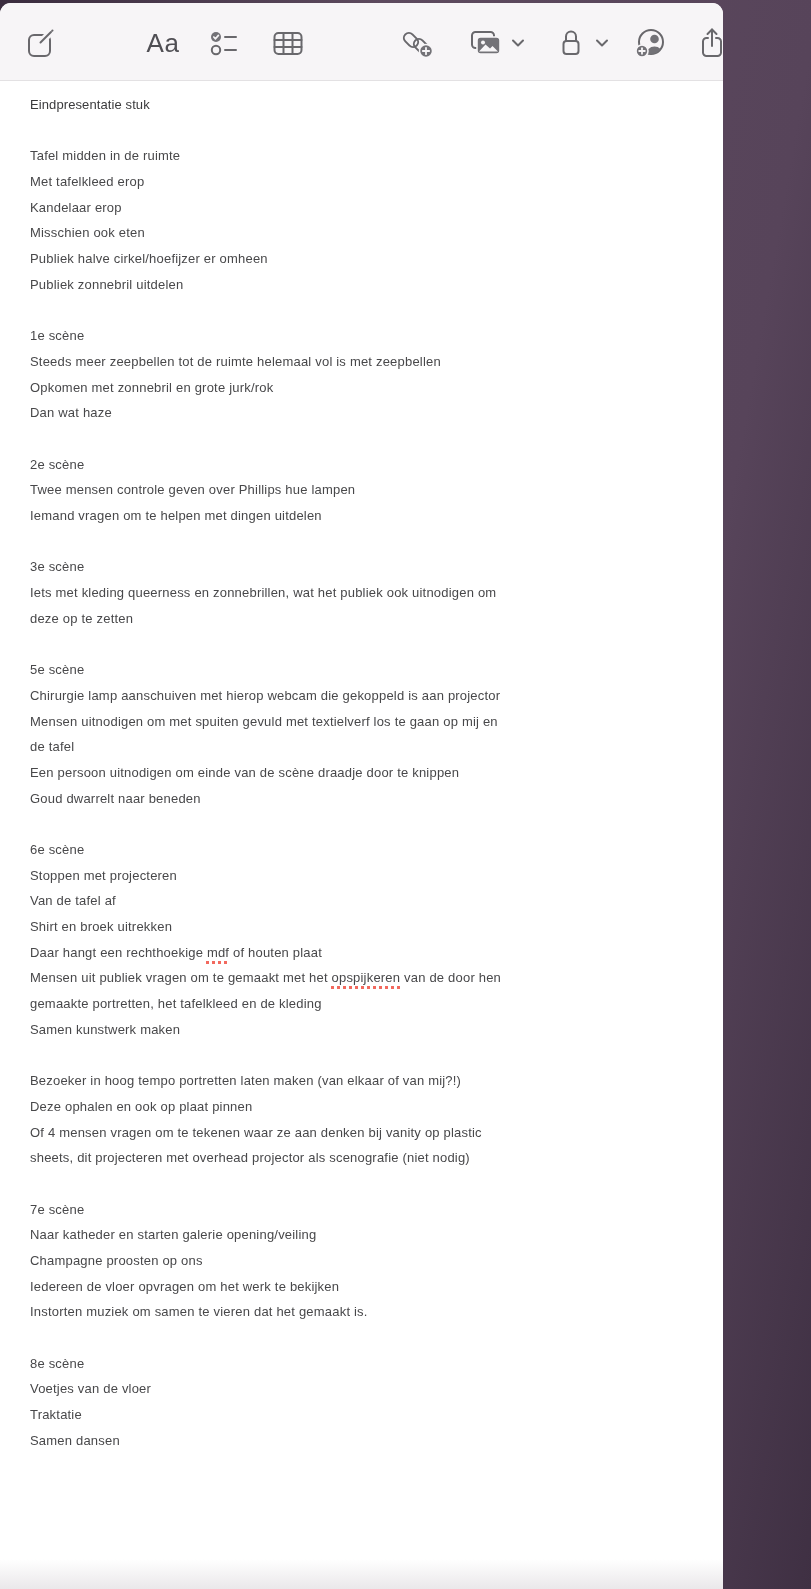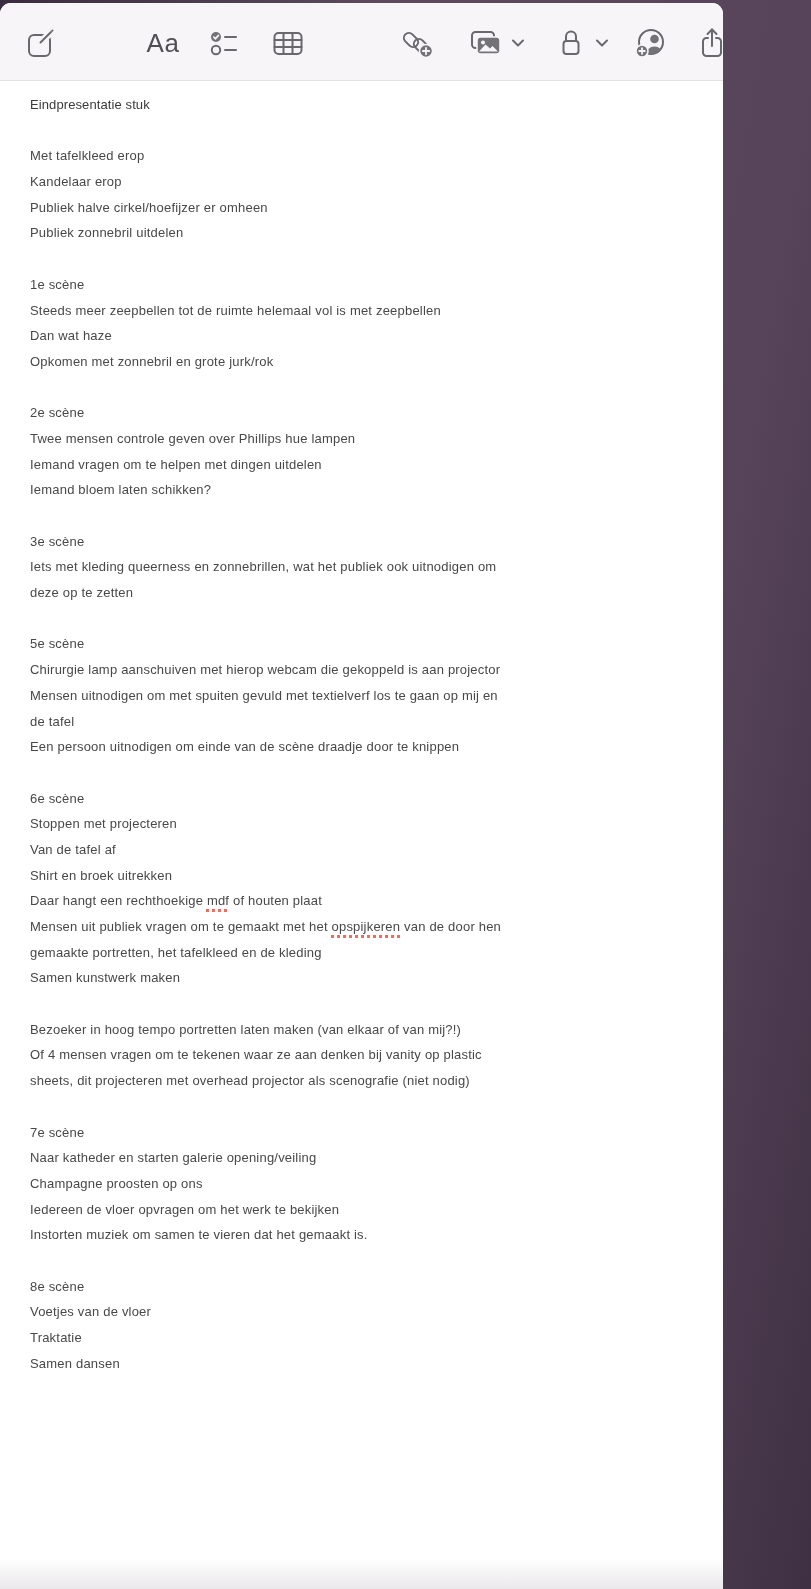--- a/index.html
+++ b/index.html
@@ -208,55 +208,58 @@
           <line class="icon-stroke" x1="20.3" y1="20.3" x2="27" y2="27" stroke-width="2.2"></line>
         </svg>
       </span>
     </button>
   </div>
 
   <div class="note-body" id="note-body">
     <div class="note-line note-title">Eindpresentatie stuk</div>
 
   <div class="note-line"></div>
+      <div class="note-line">Tafel midden in de ruimte</div>
       <div class="note-line">Met tafelkleed erop</div>
       <div class="note-line">Kandelaar erop</div>
+      <div class="note-line">Misschien ook eten</div>
       <div class="note-line">Publiek halve cirkel/hoefijzer er omheen</div>
       <div class="note-line">Publiek zonnebril uitdelen</div>
       <div class="note-line"></div>
       <div class="note-line">1e scène</div>
       <div class="note-line">Steeds meer zeepbellen tot de ruimte helemaal vol is met zeepbellen</div>
+      <div class="note-line">Opkomen met zonnebril en grote jurk/rok</div>
       <div class="note-line">Dan wat haze</div>
-      <div class="note-line">Opkomen met zonnebril en grote jurk/rok</div>
       <div class="note-line"></div>
       <div class="note-line">2e scène</div>
       <div class="note-line">Twee mensen controle geven over Phillips hue lampen</div>
       <div class="note-line">Iemand vragen om te helpen met dingen uitdelen</div>
-      <div class="note-line">Iemand bloem laten schikken?</div>
       <div class="note-line"></div>
       <div class="note-line">3e scène</div>
       <div class="note-line">Iets met kleding queerness en zonnebrillen, wat het publiek ook uitnodigen om</div>
       <div class="note-line">deze op te zetten</div>
       <div class="note-line"></div>
       <div class="note-line">5e scène</div>
       <div class="note-line">Chirurgie lamp aanschuiven met hierop webcam die gekoppeld is aan projector</div>
       <div class="note-line">Mensen uitnodigen om met spuiten gevuld met textielverf los te gaan op mij en</div>
       <div class="note-line">de tafel</div>
       <div class="note-line">Een persoon uitnodigen om einde van de scène draadje door te knippen</div>
+      <div class="note-line">Goud dwarrelt naar beneden</div>
       <div class="note-line"></div>
       <div class="note-line">6e scène</div>
       <div class="note-line">Stoppen met projecteren</div>
       <div class="note-line">Van de tafel af</div>
       <div class="note-line">Shirt en broek uitrekken</div>
       <div class="note-line"><span>Daar hangt een rechthoekige </span><span class="misspelled">mdf</span><span> of houten plaat</span></div>
       <div class="note-line"><span>Mensen uit publiek vragen om te gemaakt met het </span><span class="misspelled">opspijkeren</span><span> van de door hen</span></div>
       <div class="note-line">gemaakte portretten, het tafelkleed en de kleding</div>
       <div class="note-line">Samen kunstwerk maken</div>
       <div class="note-line"></div>
       <div class="note-line">Bezoeker in hoog tempo portretten laten maken (van elkaar of van mij?!)</div>
+      <div class="note-line">Deze ophalen en ook op plaat pinnen</div>
       <div class="note-line">Of 4 mensen vragen om te tekenen waar ze aan denken bij vanity op plastic</div>
       <div class="note-line">sheets, dit projecteren met overhead projector als scenografie (niet nodig)</div>
       <div class="note-line"></div>
       <div class="note-line">7e scène</div>
       <div class="note-line">Naar katheder en starten galerie opening/veiling</div>
       <div class="note-line">Champagne proosten op ons</div>
       <div class="note-line">Iedereen de vloer opvragen om het werk te bekijken</div>
       <div class="note-line">Instorten muziek om samen te vieren dat het gemaakt is.</div>
       <div class="note-line"></div>
       <div class="note-line">8e scène</div>

